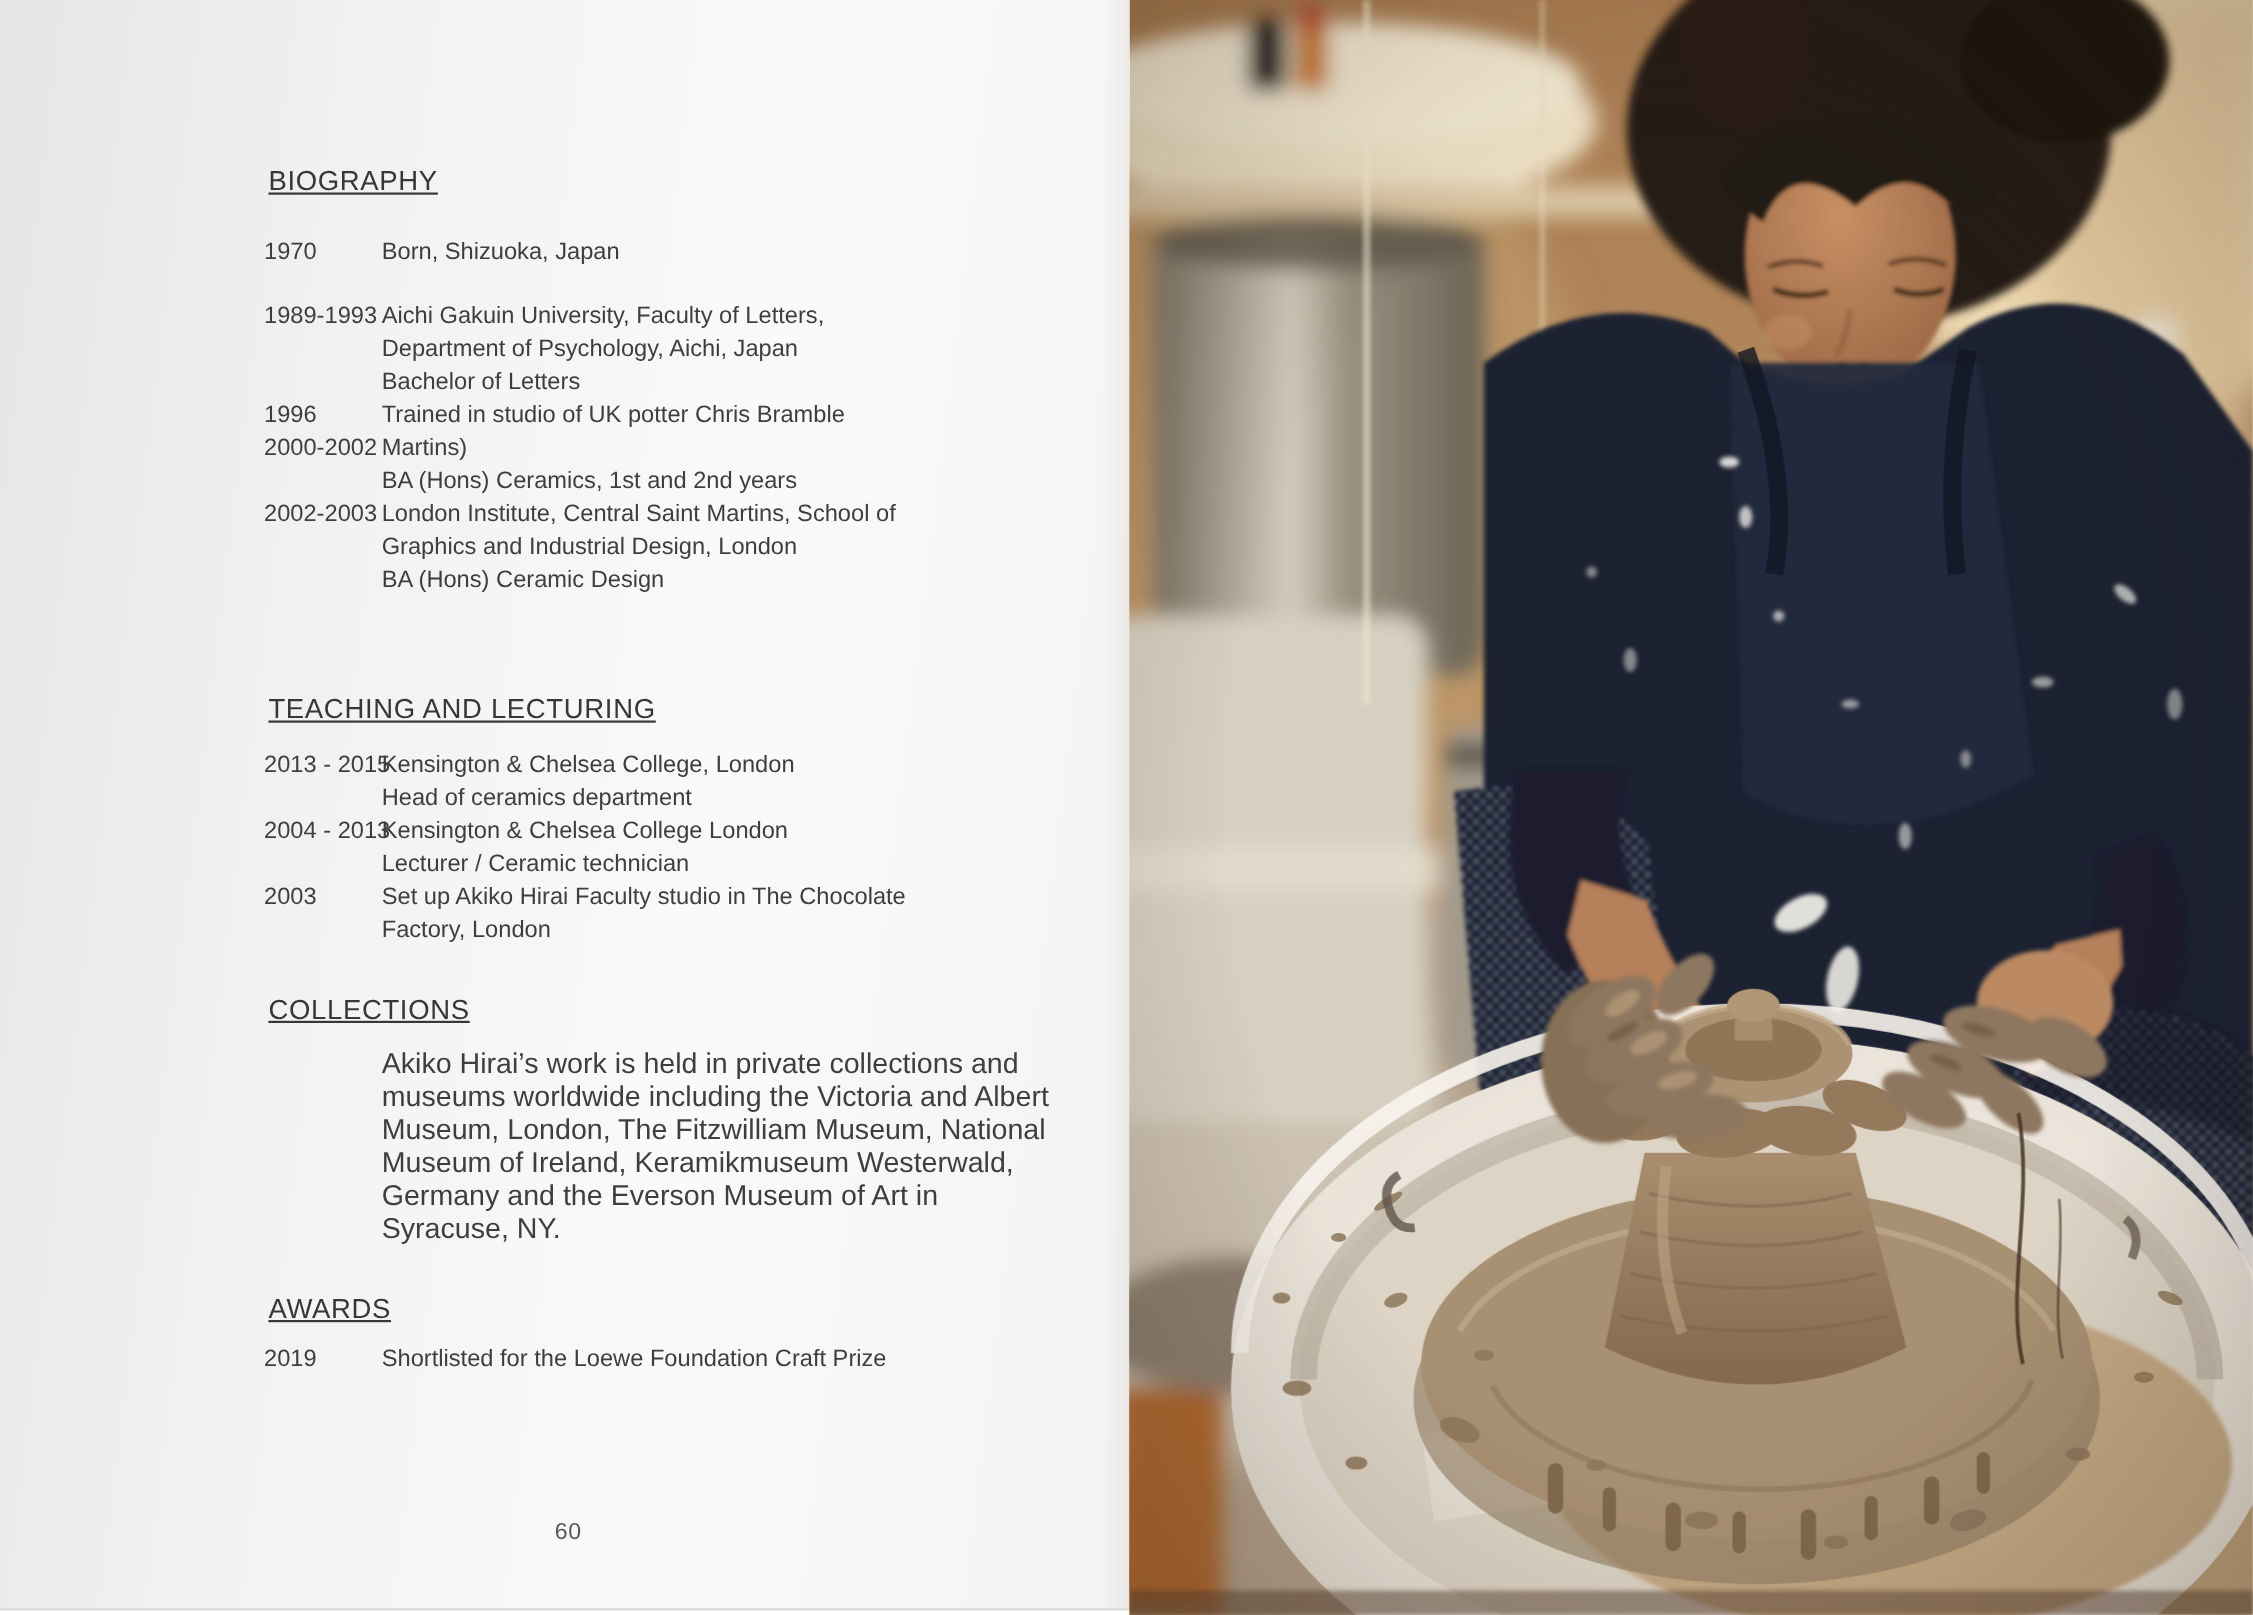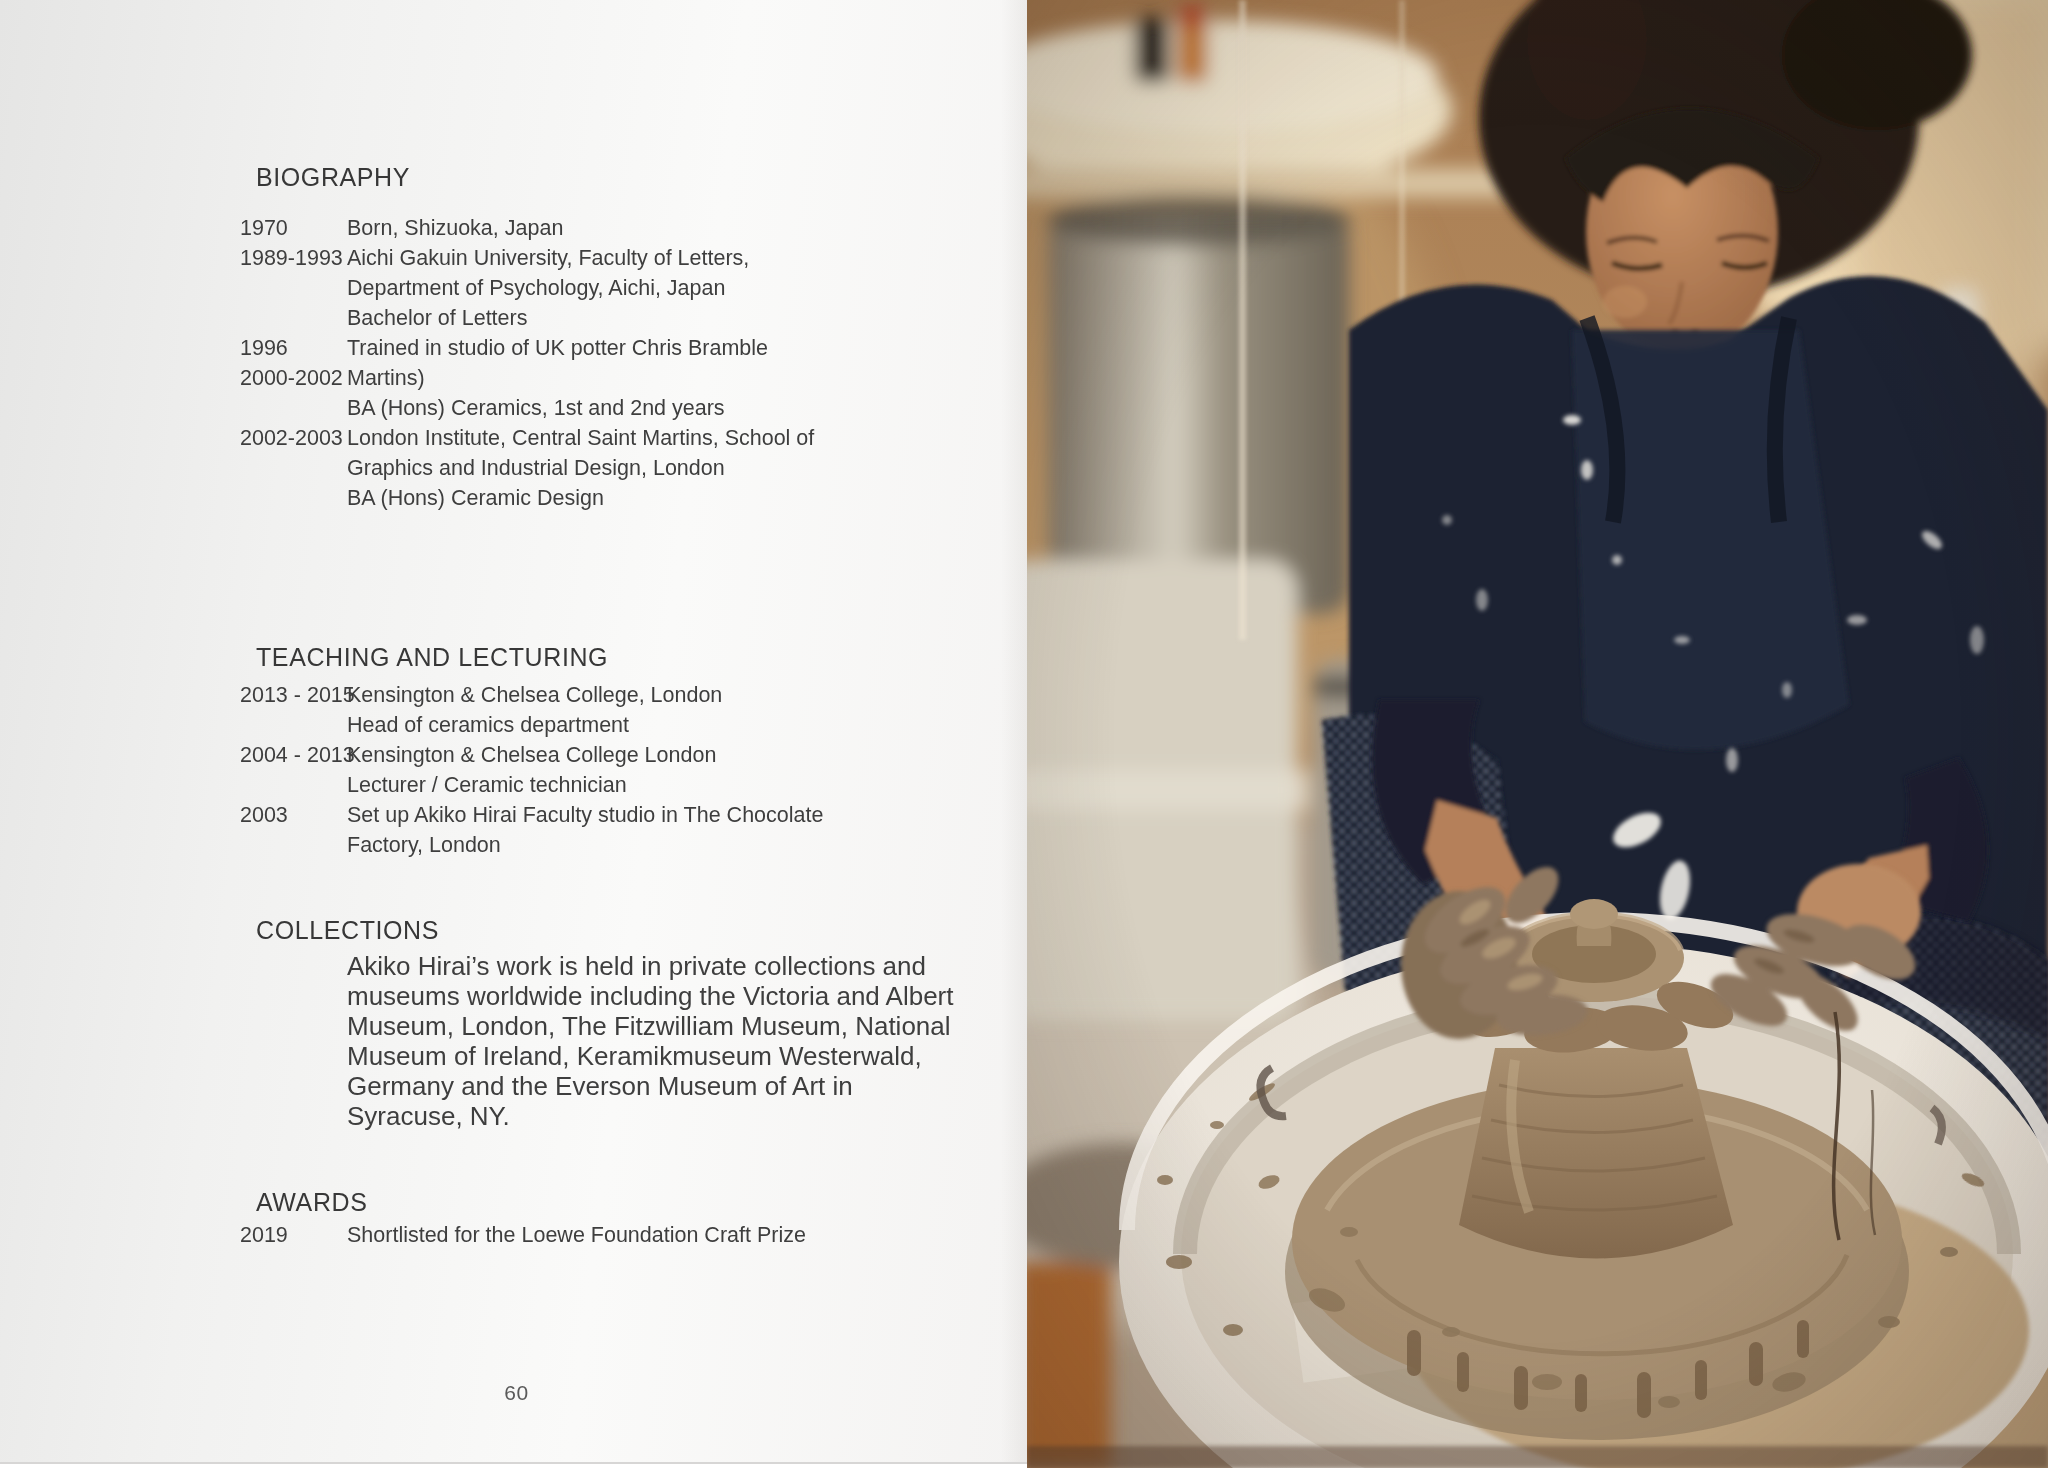--- a/index.html
+++ b/index.html
@@ -12,29 +12,29 @@
     position:absolute;left:0;top:0;width:1027px;height:1462px;
     background:linear-gradient(97deg,#e5e5e4 0%,#f1f1f0 28%,#fafaf9 62%,#f4f3f2 100%);
     border-bottom:2px solid #d7d6d5;
   }
   .page-left::after{ 
     content:"";position:absolute;right:0;top:0;width:26px;height:100%;
     background:linear-gradient(90deg,rgba(0,0,0,0) 0%,rgba(90,80,70,.07) 100%);
   }
   .sec{position:absolute;left:240px;color:#3e3e3e;}
   .sec h2{
-    margin:16px;font-size:25px;font-weight:400;letter-spacing:.6px;color:#373737;
-    line-height:30px;white-space:nowrap;
+    margin:4px;font-size:25px;font-weight:400;letter-spacing:.6px;color:#373737;
+    line-height:30px;white-space:nowrap;text-decoration:underline;
   }
   .entries{font-size:21.5px;line-height:30px;font-weight:400;}
   .entry{display:flex;align-items:flex-start;}
   .entry .date{width:107px;flex:none;white-space:nowrap;}
   .entry .lines{flex:1;}
   .line{white-space:nowrap;height:30px;}
-  .gap-before{}
+  .gap-before{margin-top:29px;}
   .para{font-size:26px;line-height:30px;margin-left:107px;}
   .pagenum{
     position:absolute;left:240px;top:1381px;width:553px;text-align:center;
     font-size:21px;color:#5a5a5a;letter-spacing:.5px;
   }
   
   .page-right{
     position:absolute;left:1027px;top:0;width:1021px;height:1468px;overflow:hidden;
     background:#a87c51;
   }

